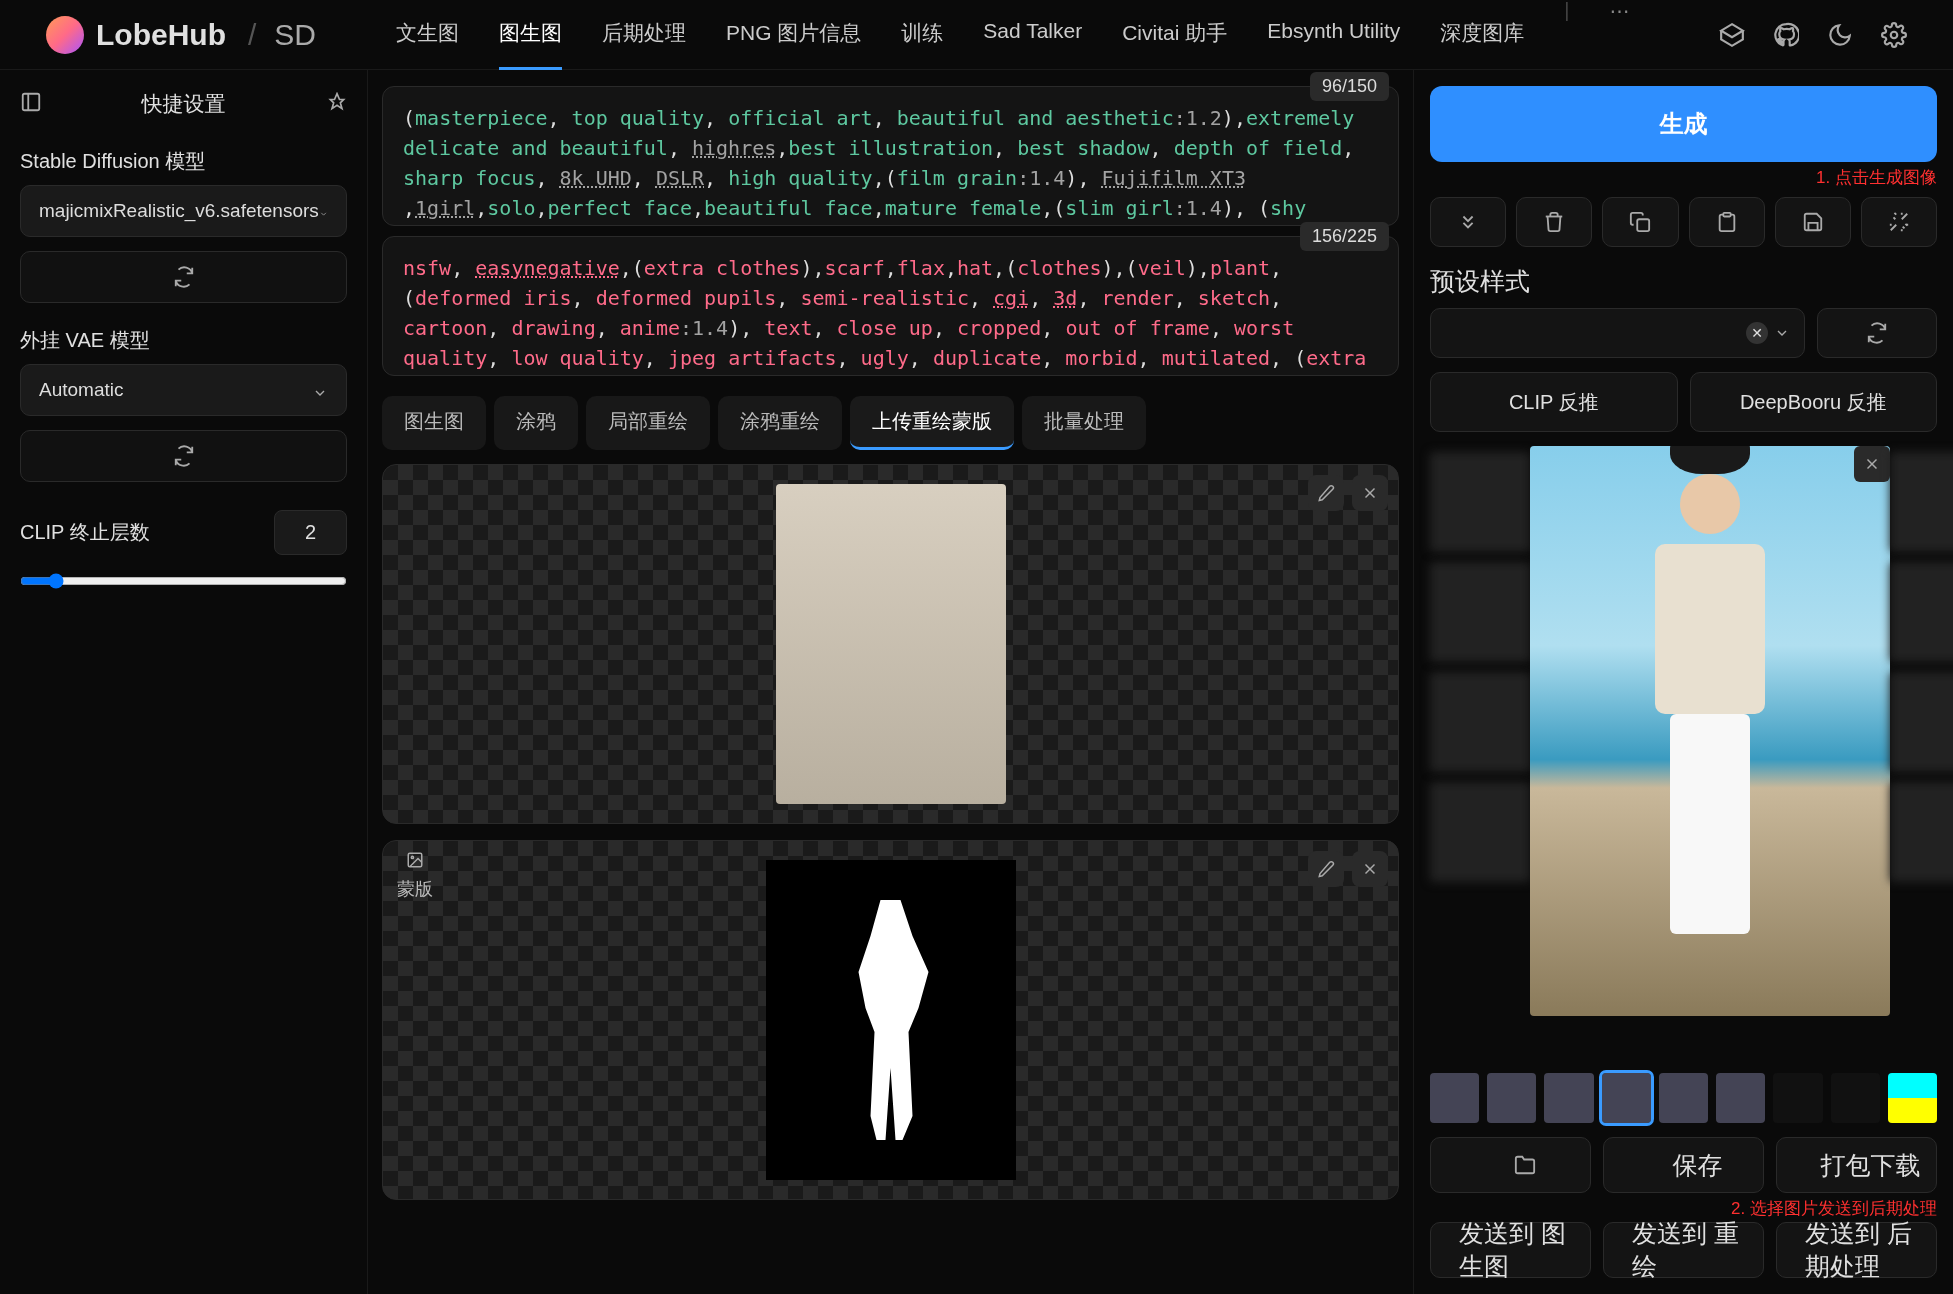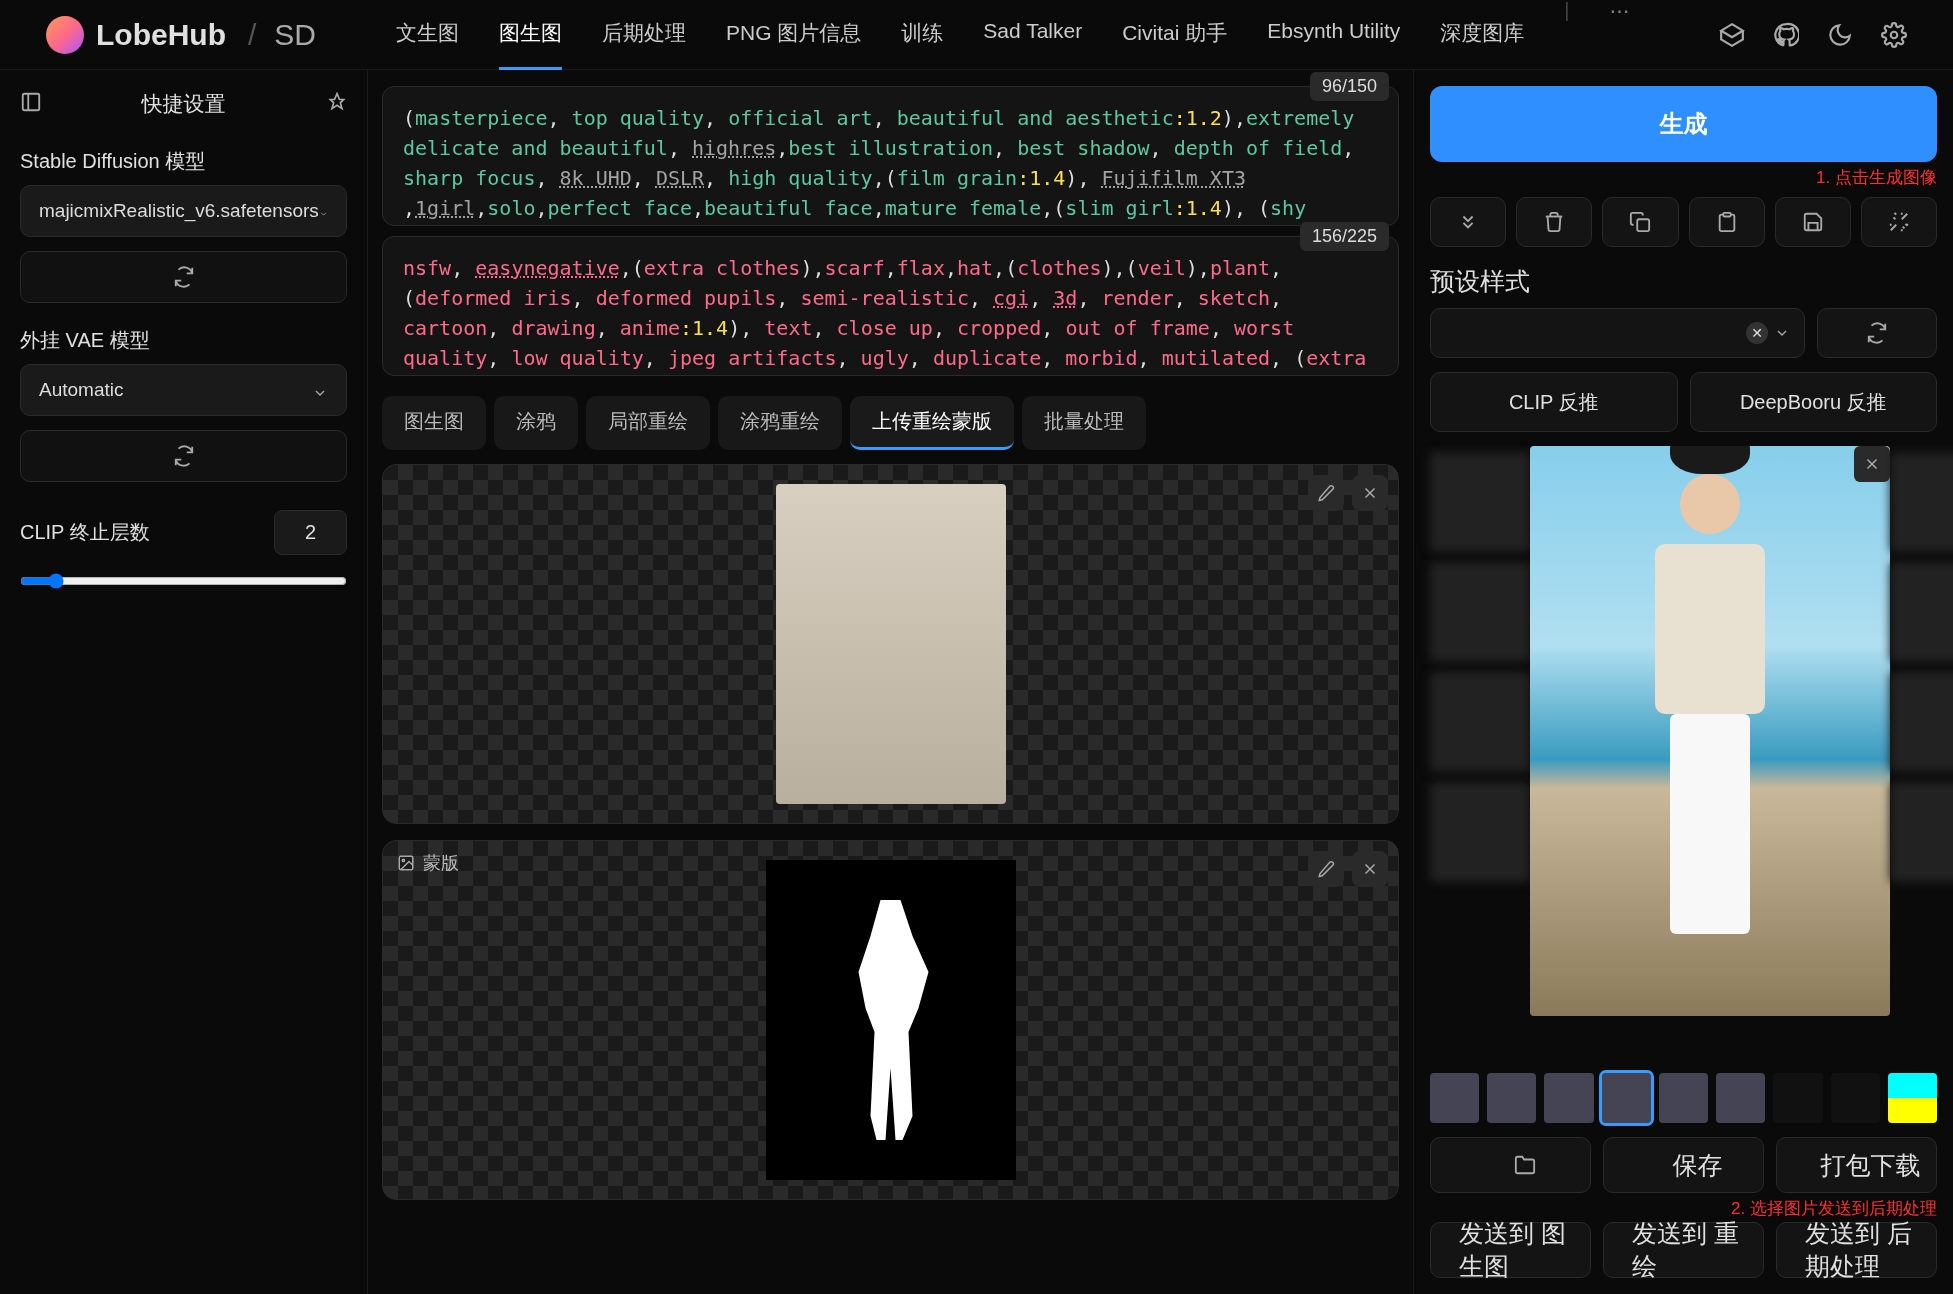--- a/index.html
+++ b/index.html
@@ -52,35 +52,35 @@
     .clip-val { background:#1a1a1a; border:1px solid #2a2a2a; border-radius:8px; padding:10px 30px; font-size:20px; }
     .slider { width:100%; margin-top:16px; }
     .slider input { width:100%; }
 
     .center { flex:1; display:flex; flex-direction:column; padding:16px 14px; overflow:hidden; }
     .prompt-wrap { position:relative; margin-bottom:10px; }
     .prompt-box { background:#141414; border:1px solid #2a2a2a; border-radius:12px; padding:16px 20px; font-family:ui-monospace,Menlo,monospace; font-size: 20px; line-height:1.5; color:#ddd; overflow:hidden; }
     .prompt-box.pos { height:140px; }
     .prompt-box.neg { height:140px; }
     .counter { position:absolute; top:-14px; right:10px; background:#2a2a2a; padding:4px 12px; border-radius:6px; font-size:18px; color:#ddd; }
-    .tk-o { color:#fde047;margin-top:16px; } .tk-g { color:#5ec8a0; } .tk-p { color:#a3a3a3; text-decoration:underline dotted; } .tk-r { color:#ff6b8a; }
+    .tk-o { color:#a3a3a3;margin-top:16px; } .tk-g { color:#5ec8a0; } .tk-p { color:#a3a3a3; text-decoration:underline dotted; } .tk-r { color:#ff6b8a; }
 
     .mode-tabs { display:flex; gap:8px; margin:10px 0 14px 0; }
     .mode-tab { background:#181818; border-radius:10px; padding:12px 22px; font-size:20px; cursor:pointer; color:#bbb; }
     .mode-tab.active { background:#1a1a1a; color:#fff; border-bottom:3px solid #3a9bff; }
 
     .upload-area { flex:1; overflow:auto; }
     .img-card { position:relative; border:1px solid #2a2a2a; border-radius:14px; overflow:hidden; margin-bottom:16px; background-image:
       linear-gradient(45deg,#2a2a2a 25%,transparent 25%),linear-gradient(-45deg,#2a2a2a 25%,transparent 25%),
       linear-gradient(45deg,transparent 75%,#2a2a2a 75%),linear-gradient(-45deg,transparent 75%,#2a2a2a 75%);
       background-size:30px 30px; background-position:0 0,0 15px,15px -15px,-15px 0; background-color:#1a1a1a;
       height:360px; display:flex; align-items:center; justify-content:center; }
     .img-card .actions { position:absolute; top:10px; right:10px; display:flex; gap:8px; }
     .img-card .act { width:36px; height:36px; background:#2a2a2a; border-radius:8px; display:flex; align-items:center; justify-content:center; cursor:pointer; color:#ccc; }
-    .img-card .tag { position:absolute; top:10px; left:14px; color:#bbb; font-size:18px; display:flex; align-items:center; gap:8px; }
+    .img-card .tag { position:absolute; top:10px; left:14px; color:#bbb; font-size:18px; display:flex; align-items:center; gap:8px;flex-direction:column; }
     .mannequin { height:320px; width:230px; background:linear-gradient(#d8cfc0,#b8af9f); border-radius:4px; }
     .mask-fig { height:320px; width:250px; background:#000; display:flex; align-items:center; justify-content:center; }
     .mask-shape { width:100px; height:240px; background:#fff; clip-path: polygon(40% 0,60% 0,72% 15%,88% 30%,78% 45%,68% 55%,72% 90%,62% 100%,55% 100%,50% 70%,45% 100%,36% 100%,30% 90%,34% 55%,25% 45%,18% 30%,30% 15%); }
 
     .right { width:540px; padding:16px; display:flex; flex-direction:column; border-left:1px solid #1a1a1a; overflow:hidden; }
     .gen-btn { background:#2f8fff; color:#fff; font-size:24px; font-weight:600; padding:22px; border-radius:12px; text-align:center; cursor:pointer; }
     .anno1 { color:#ff3030; font-size:17px; text-align:right; margin-top:4px; }
     .icon-row { display:flex; gap:10px; margin-top:8px; }
     .icon-btn { flex:1; background:#141414; border:1px solid #2a2a2a; border-radius:10px; height:50px; display:flex; align-items:center; justify-content:center; cursor:pointer; }
     .preset-label { font-size:25px; margin-top:18px; }

